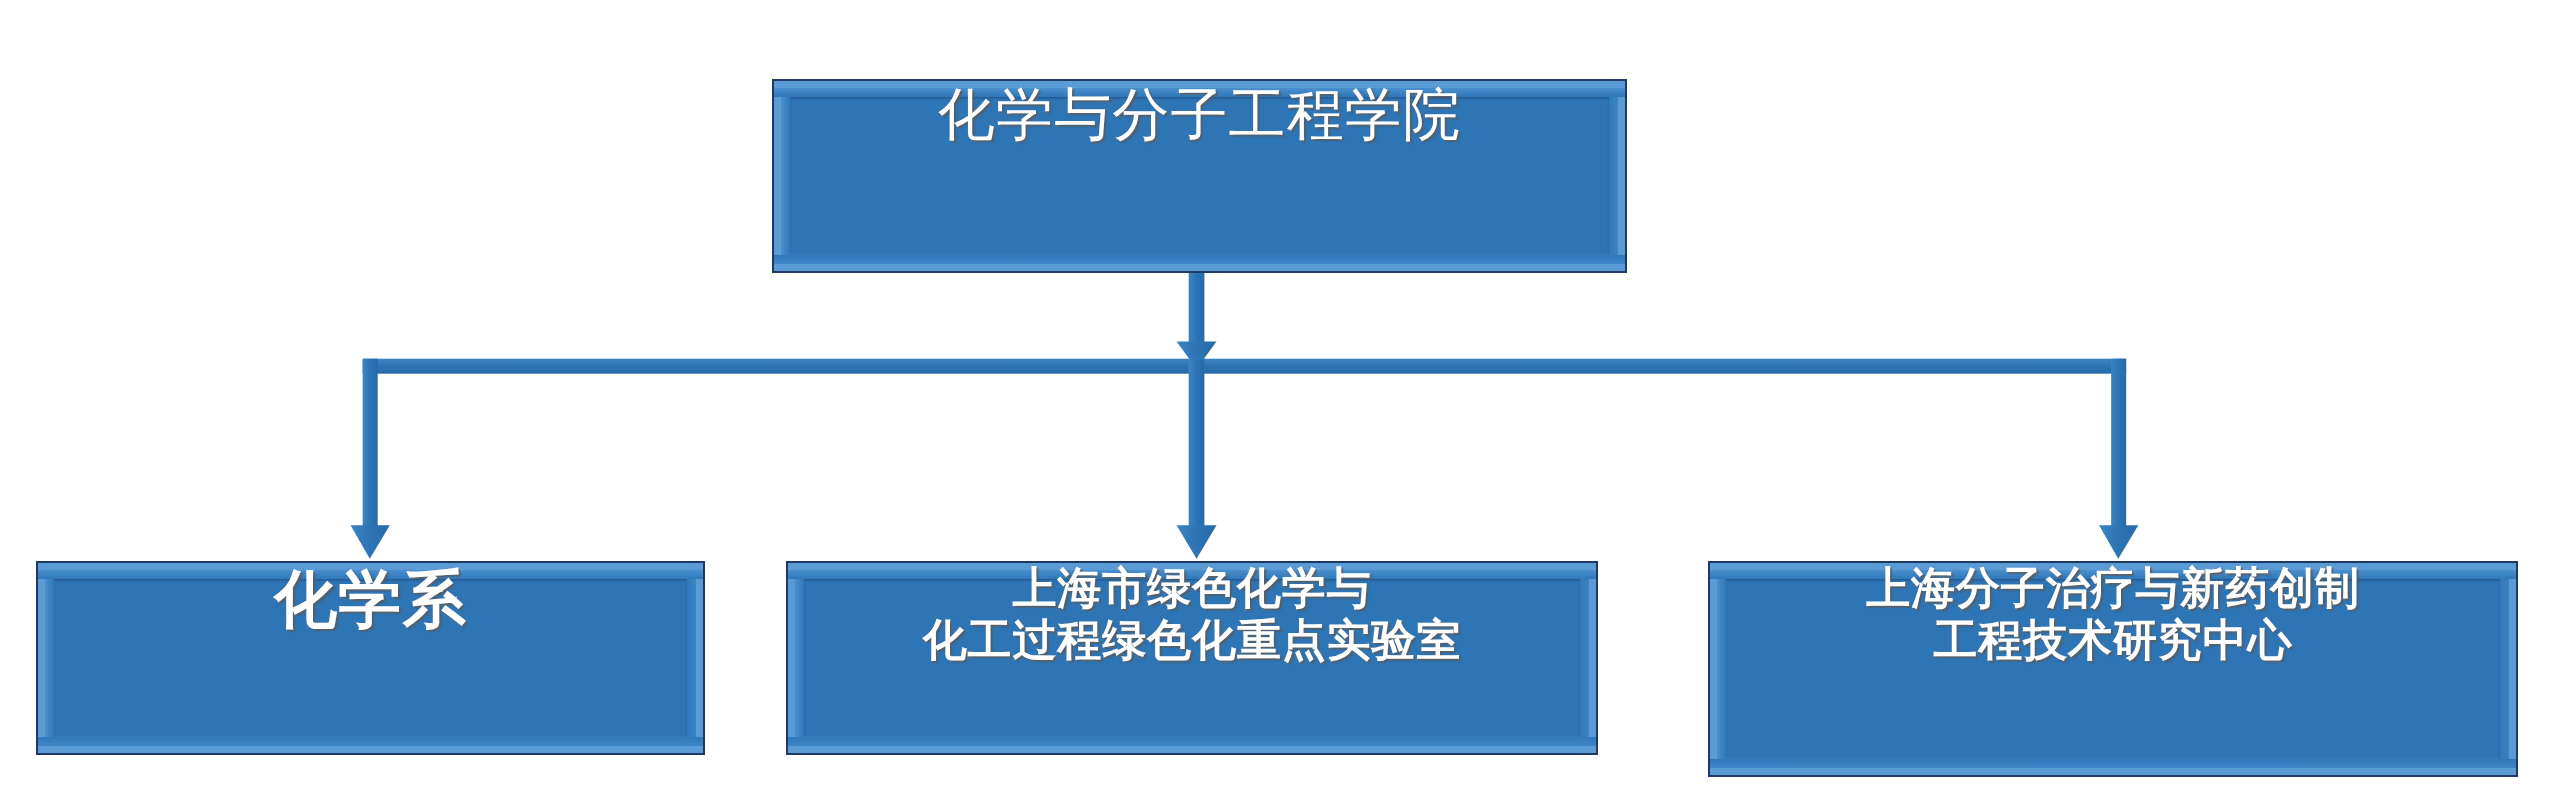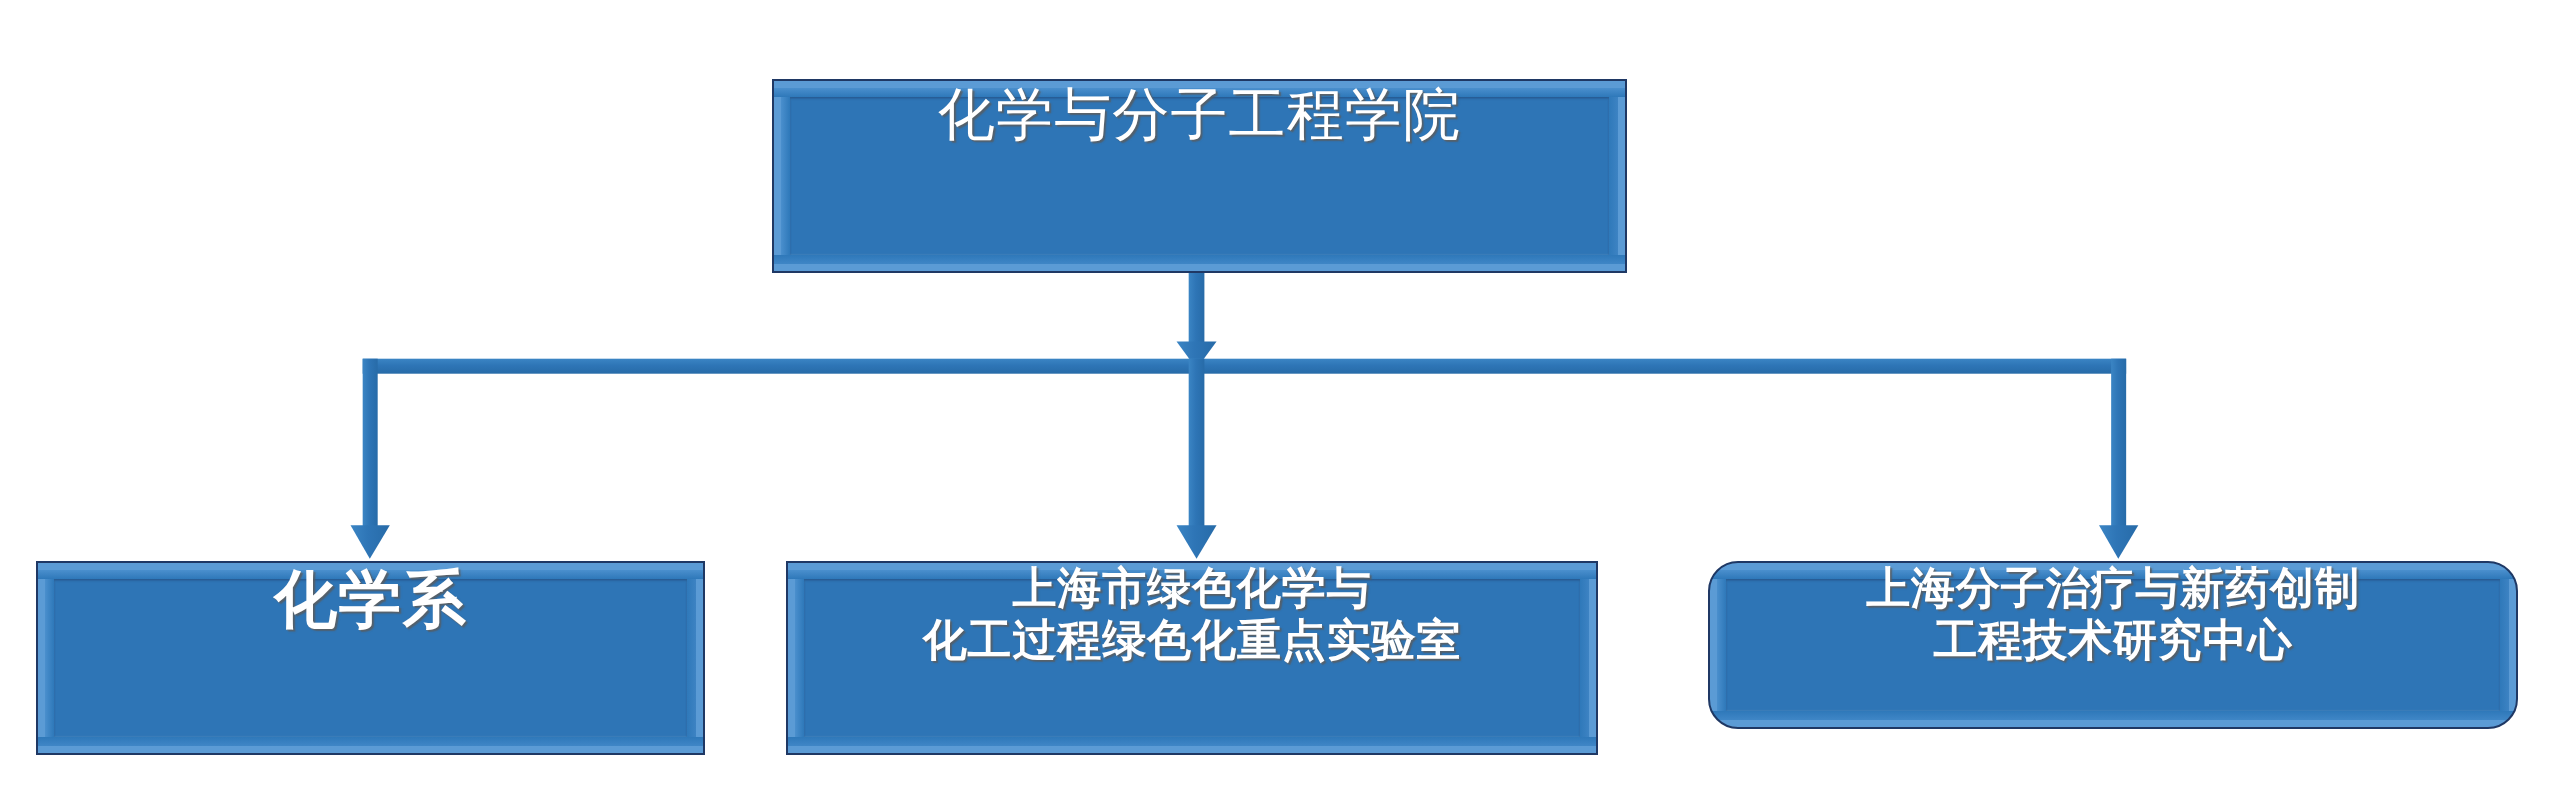--- a/index.html
+++ b/index.html
@@ -117,22 +117,21 @@
   }
   #node-green-lab .node-label {
     font-size: 44px;
     font-weight: 700;
   }
 
   #node-drug-center {
     left: 1708px;
     top: 561px;
     width: 810px;
-    height: 168px;
-    border-radius: 30px;
+    height: 216px;
   }
   #node-drug-center .node-label {
     font-size: 44px;
     font-weight: 700;
   }
 </style>
 </head>
 <body>
 
 <div id="canvas">

